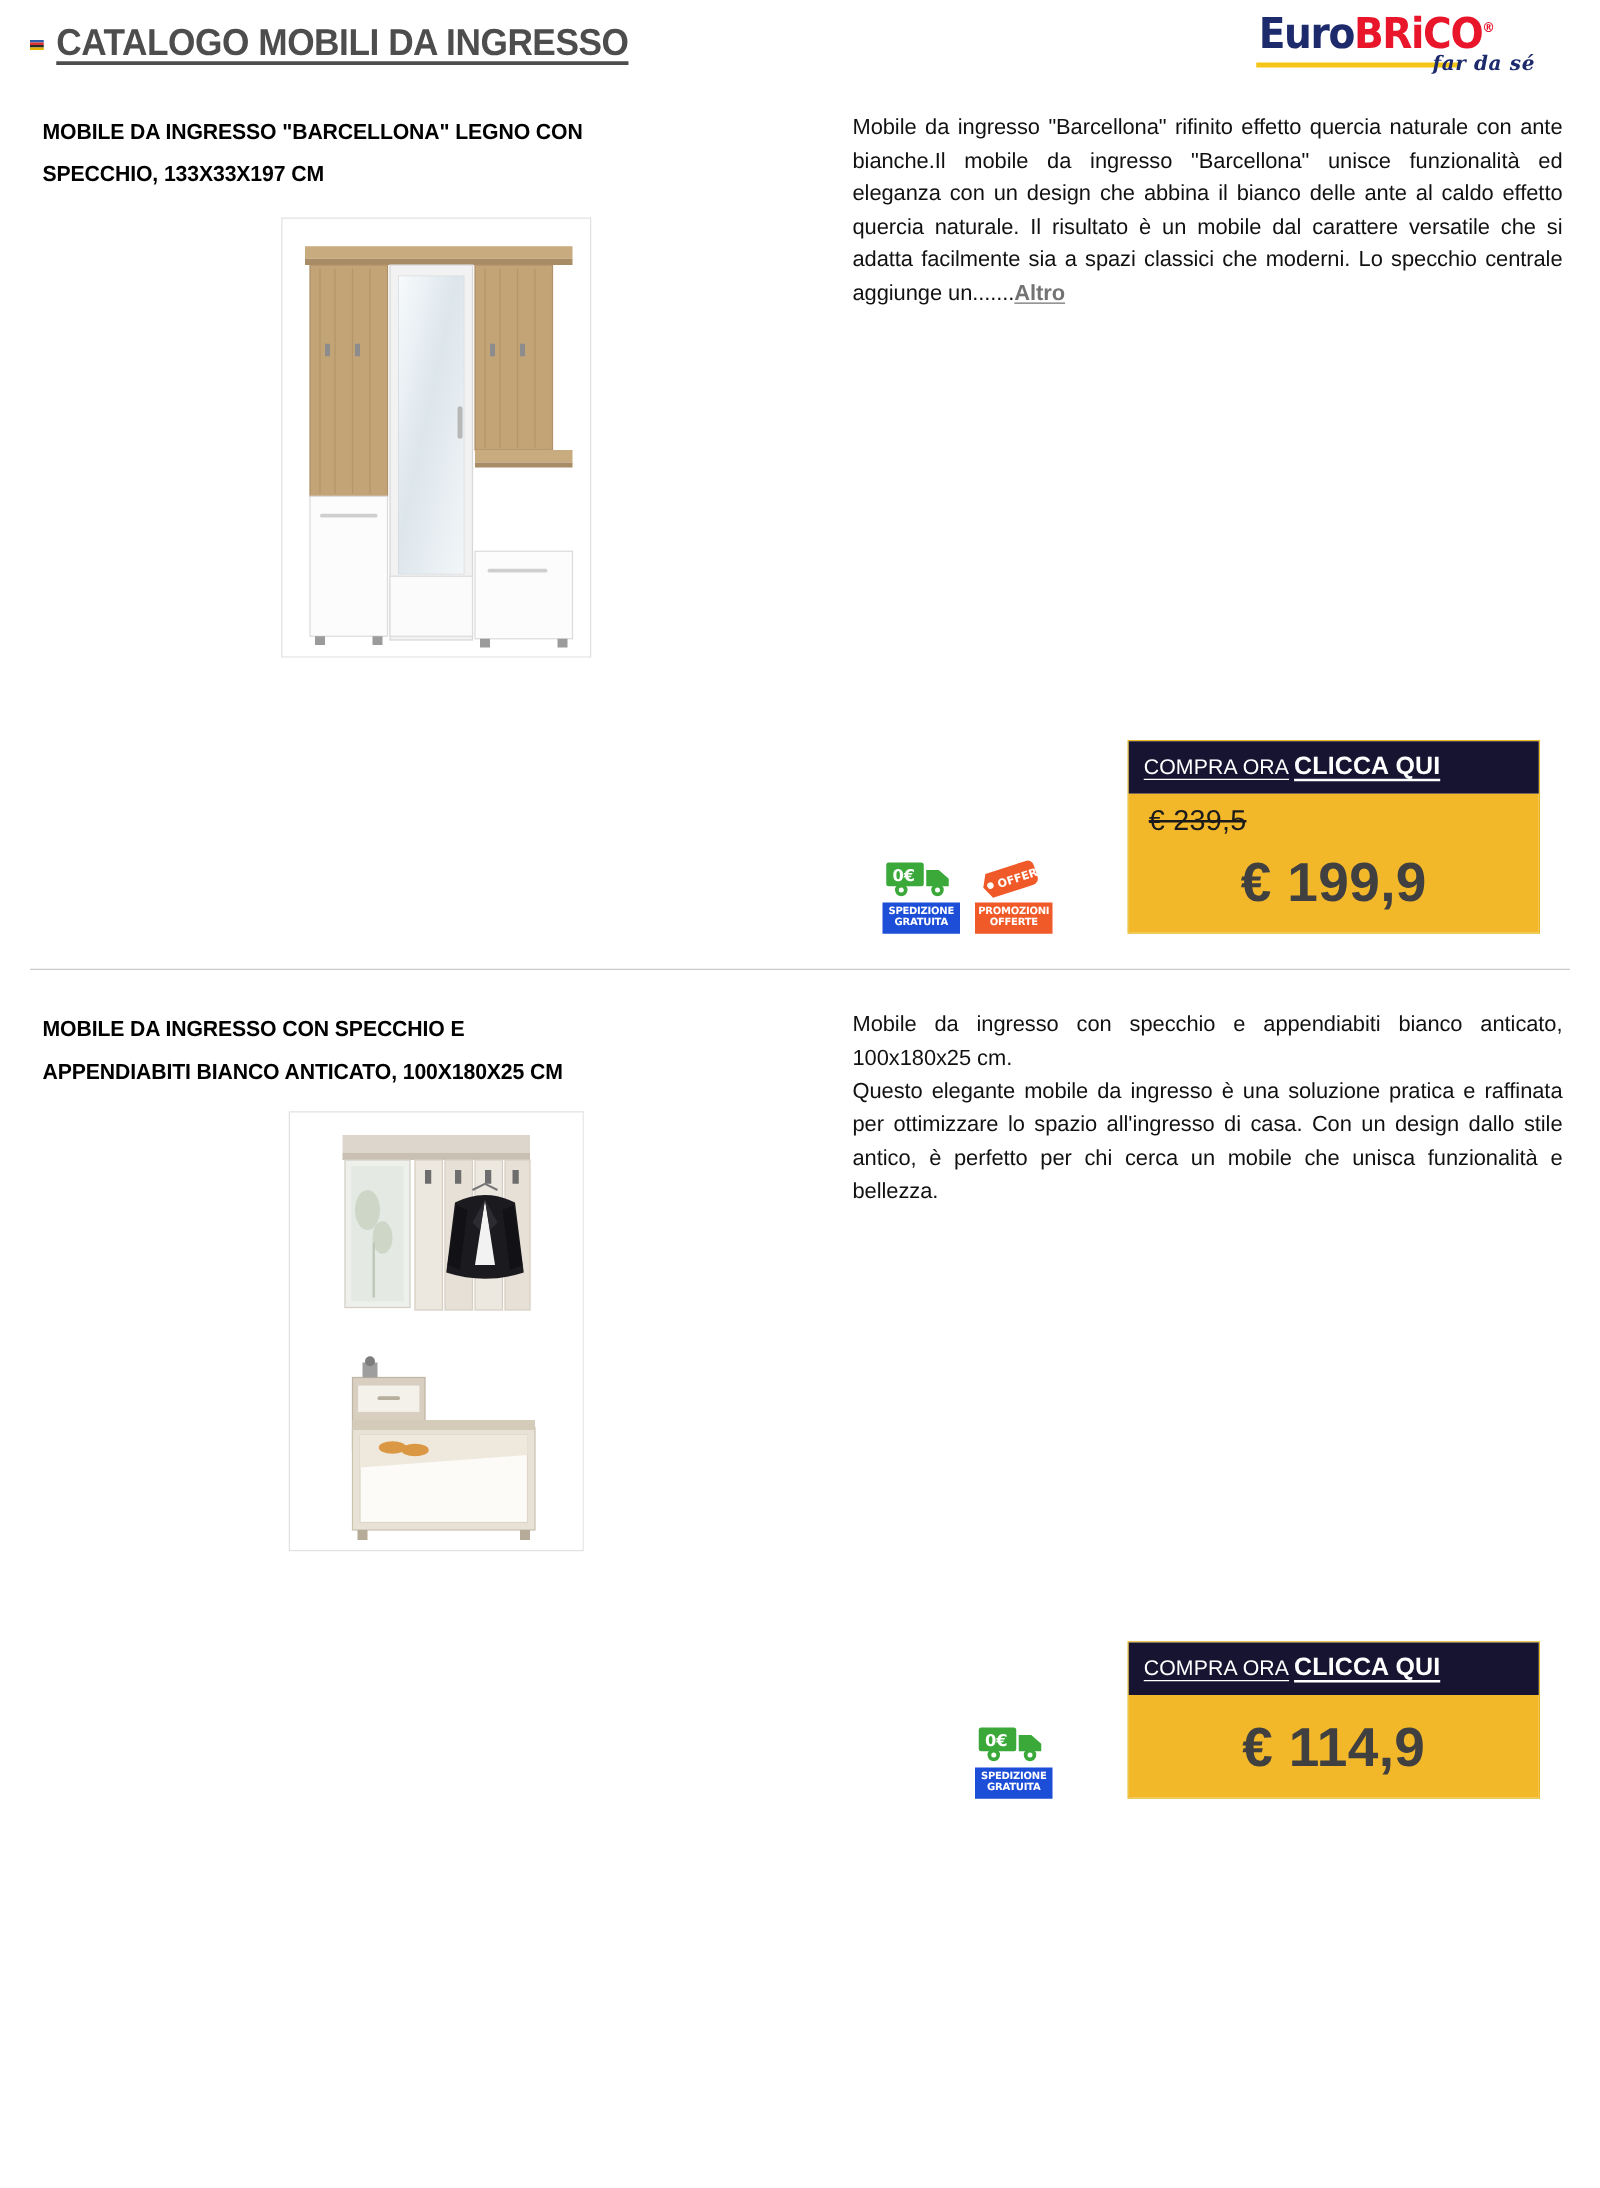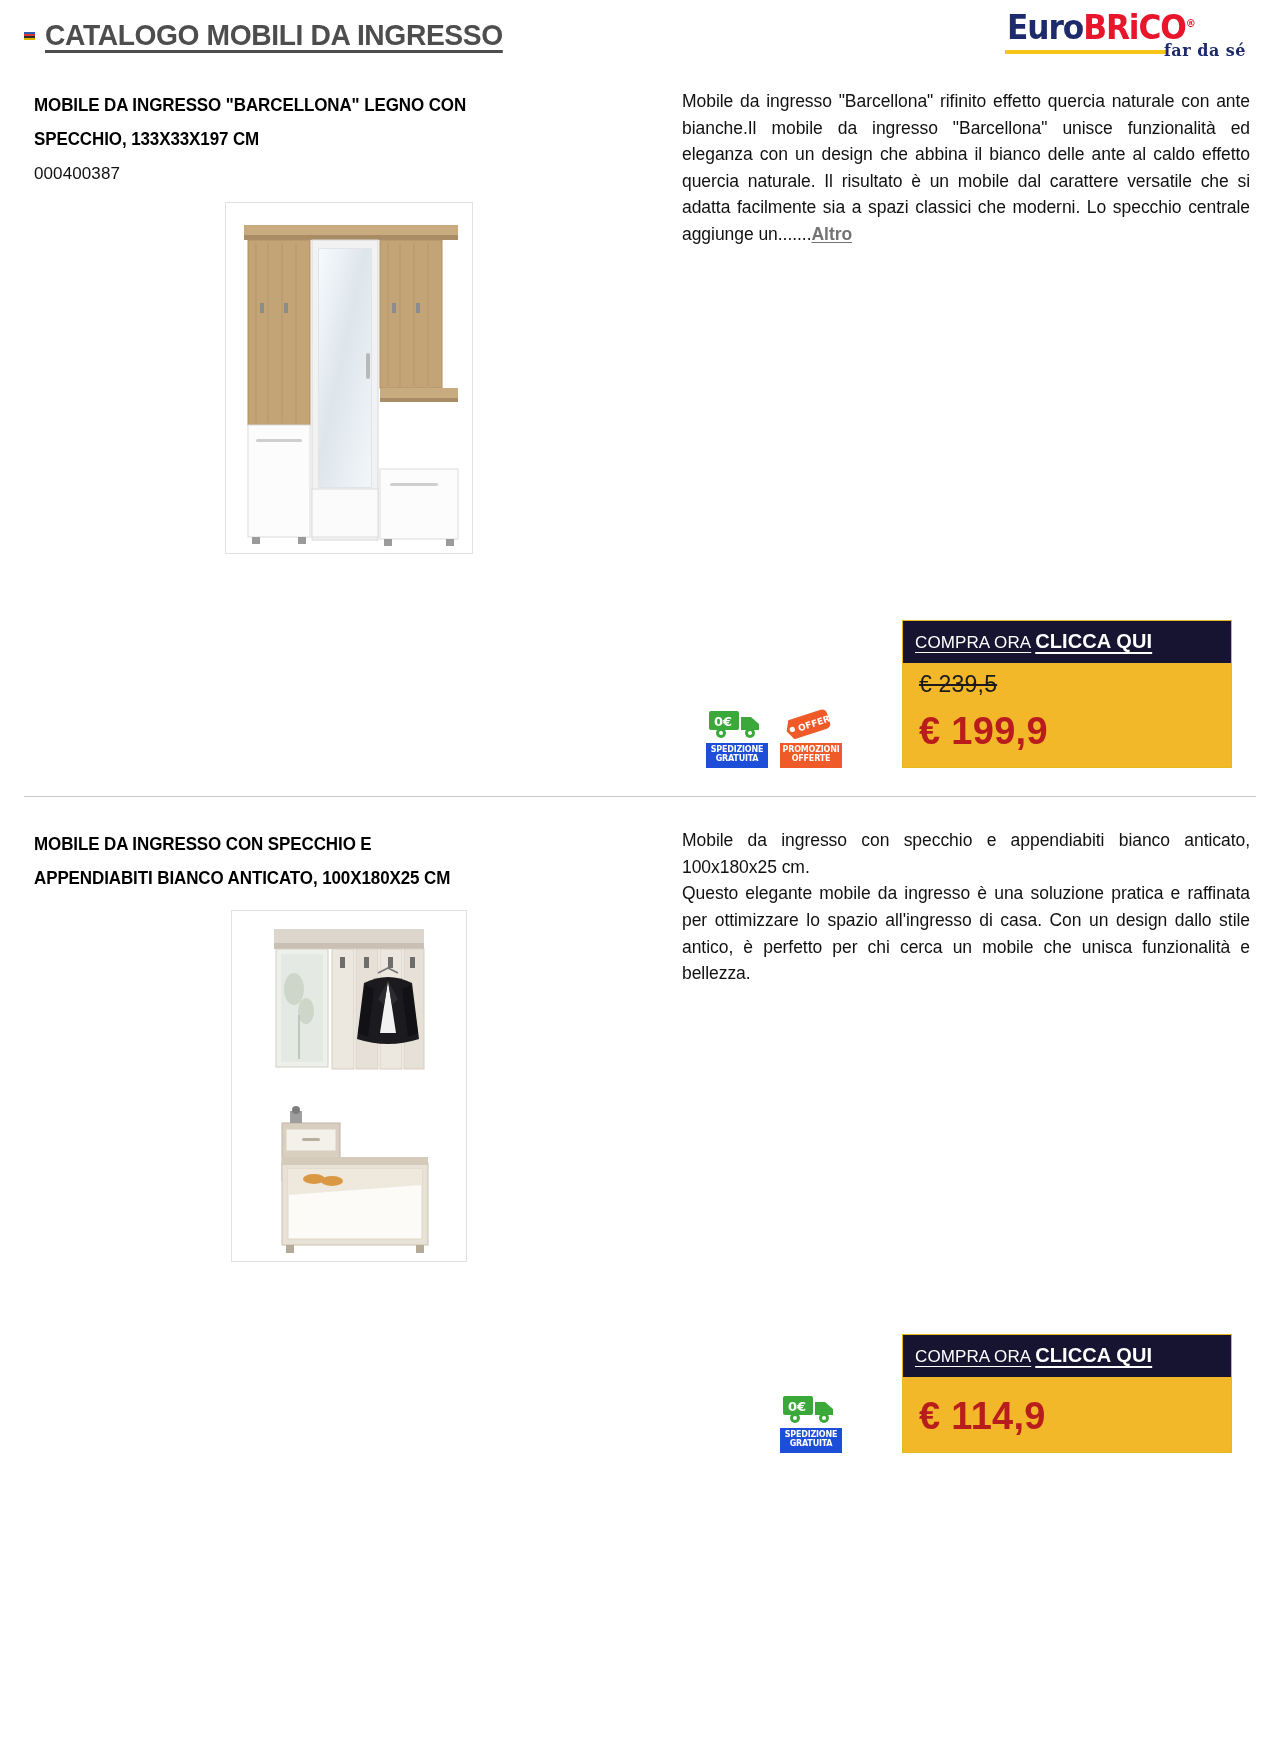--- a/index.html
+++ b/index.html
@@ -73,22 +73,23 @@
     font-weight: 700;
   }
   .logo-rule {
     position: absolute;
     left: 2px; top: 42px;
     width: 162px; height: 4px;
     background: #f5c518;
   }
   .logo-tagline {
     position: absolute;
-    right: 2px; top: 33px;
+    right: 20px; top: 33px;
     font-family: "DejaVu Serif", serif;
+    font-style: italic;
     font-weight: 700;
     font-size: 16px;
     color: #1d2a6b;
     letter-spacing: 0.5px;
   }
 
   
   .product {
     position: relative;
     padding: 0 24px;
@@ -212,24 +213,24 @@
   }
   .price-old {
     font-size: 23px;
     font-weight: 400;
     color: #1b1b1b;
     text-decoration: line-through;
     text-decoration-thickness: 2px;
     letter-spacing: 0.2px;
   }
   .price-new {
-    font-size: 38px;
-    font-weight: 700;
-    color: #b91c1c;
-    text-align: left;
+    font-size: 44px;
+    font-weight: 700;
+    color: #404040;
+    text-align: center;
     letter-spacing: 0.3px;
     margin-top: 12px;
   }
   .price-new.single { margin-top: 4px; }
 
   .bottom-row {
     display: flex;
     align-items: flex-end;
     justify-content: flex-end;
     gap: 60px;
@@ -259,21 +260,20 @@
   </div>
 </div>
 
 <div class="product" style="padding-top:26px;">
   <div class="product-grid">
     <div class="col-left">
       <div class="product-title">
         <div>MOBILE DA INGRESSO "BARCELLONA" LEGNO CON</div>
         <div>SPECCHIO, 133X33X197 CM</div>
       </div>
-      <div class="product-code">000400387</div>
 
       <div class="product-image-wrap">
         <div class="product-photo photo-a">
           <svg viewBox="0 0 248 352" width="248" height="352">
             <rect x="0" y="0" width="248" height="352" fill="#ffffff"></rect>
 
             <rect x="18" y="22" width="214" height="10" fill="#c9ab80"></rect>
             <rect x="18" y="32" width="214" height="5" fill="#a88c66"></rect>
 
             <rect x="22" y="37" width="62" height="185" fill="#c3a477"></rect>

